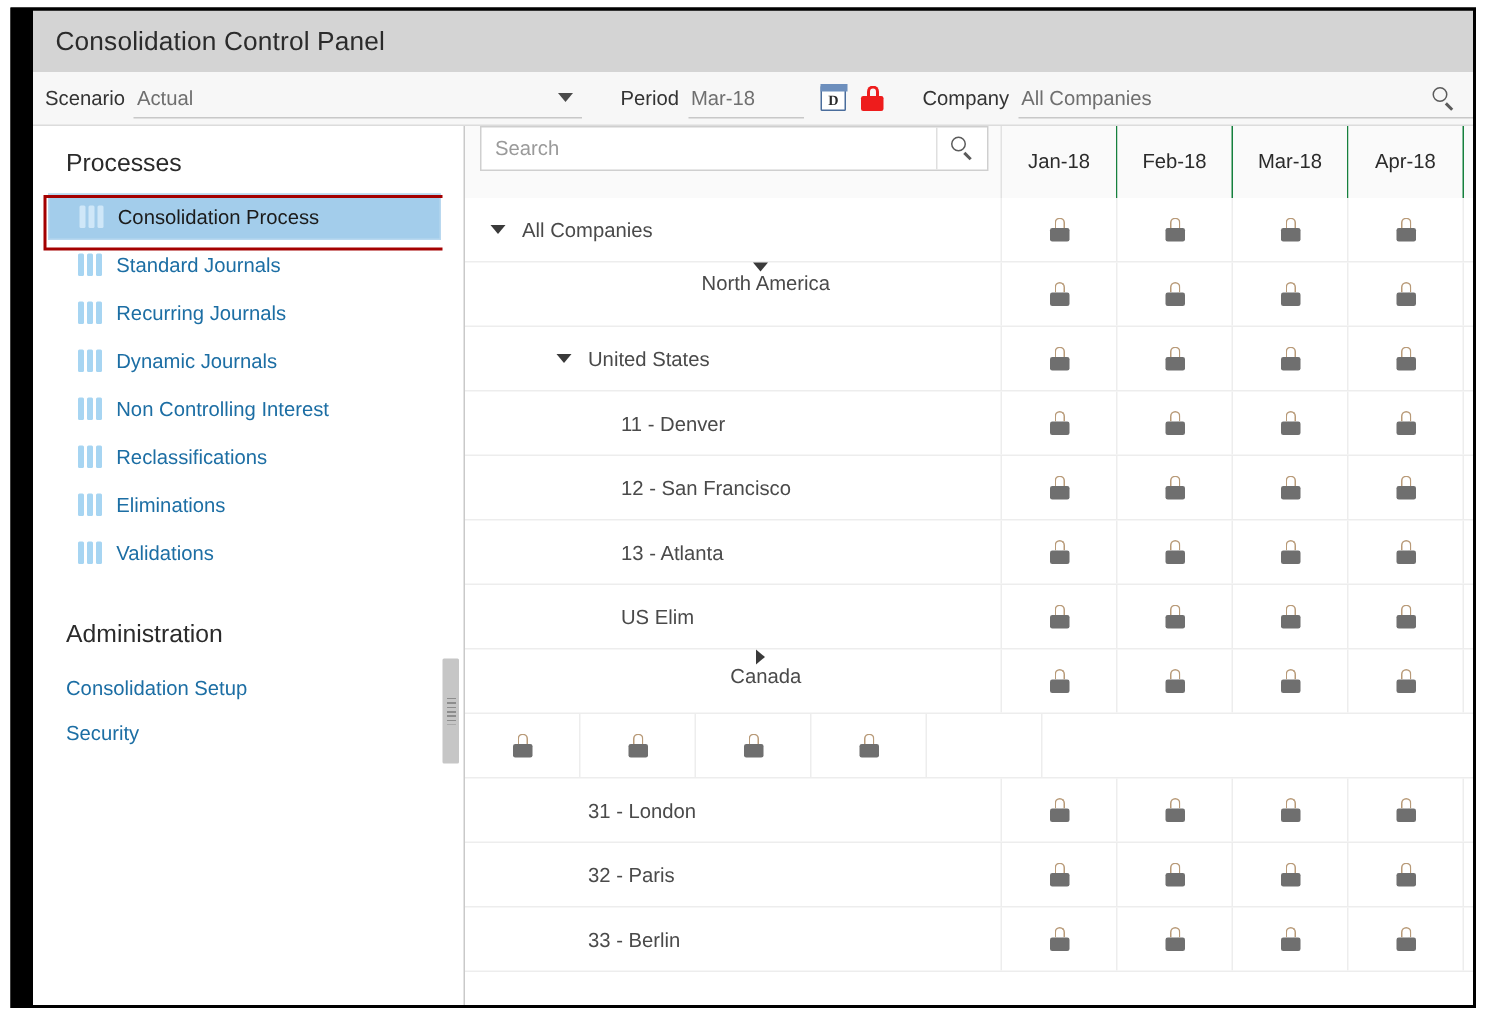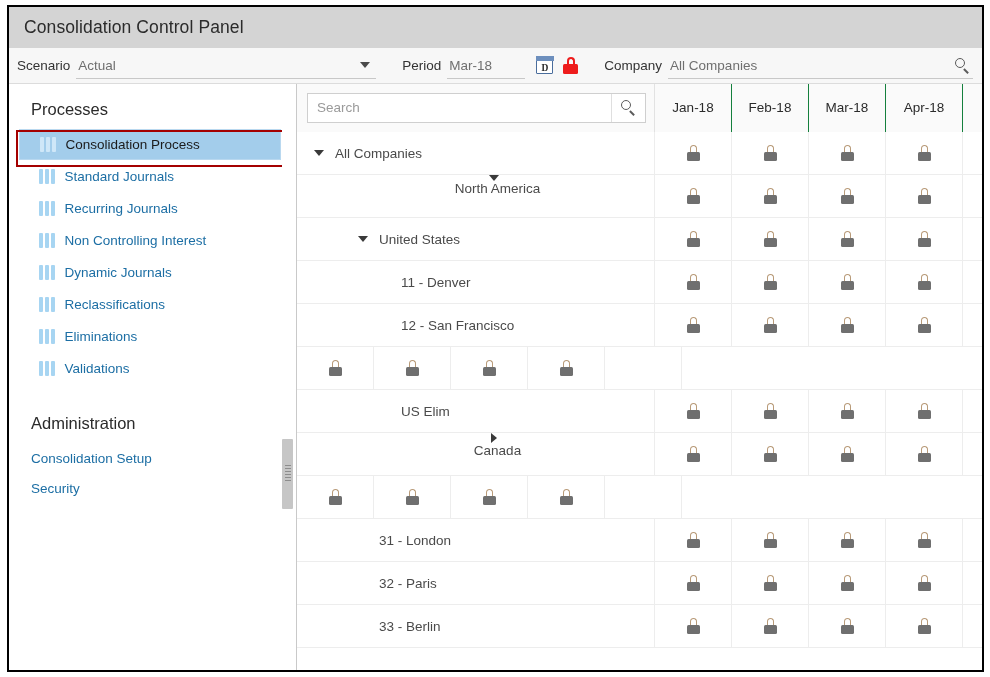--- a/index.html
+++ b/index.html
@@ -16,20 +16,21 @@
     width: 990px; height: 677px;
     background: #ffffff;
     padding: 5px 6px 5px 7px;
   }
   #frame {
     position: relative;
     width: 977px; height: 667px;
     border: 2px solid #000000;
     background: #000000;
     overflow: hidden;
+    padding-left: 13px;
   }
 
   
   #titlebar {
     height: 41px;
     background: #d4d4d4;
     display: flex;
     align-items: center;
     padding-left: 15px;
   }
@@ -256,21 +257,21 @@
     height: 48px;
     align-items: center;
     background: #fafafa;
     border-bottom: 1px solid #d8d8d8;
   }
   #search-cell {
     width: 358px;
     flex: none;
     padding: 0 8px 0 10px;
     display: flex;
-    align-items: center;
+    align-items: flex-start;
     height: 48px;
     border-right: 1px solid #e2e2e2;
     background: #fafafa;
   }
   #search-box {
     display: flex;
     align-items: center;
     width: 340px;
     height: 30px;
     border: 1px solid #cfcfcf;
@@ -439,29 +440,29 @@
               <i></i>
             </span>
           <span class="label">Recurring Journals</span>
         </div>
         <div class="nav-item">
           <span class="bars-icon">
               <i></i>
               <i></i>
               <i></i>
             </span>
-          <span class="label">Non Controlling Interest</span>
+          <span class="label">Dynamic Journals</span>
         </div>
         <div class="nav-item">
           <span class="bars-icon">
               <i></i>
               <i></i>
               <i></i>
             </span>
-          <span class="label">Dynamic Journals</span>
+          <span class="label">Non Controlling Interest</span>
         </div>
         <div class="nav-item">
           <span class="bars-icon">
               <i></i>
               <i></i>
               <i></i>
             </span>
           <span class="label">Reclassifications</span>
         </div>
         <div class="nav-item">
@@ -675,20 +676,24 @@
               </div>
               <div class="cell-lock">
                 <span class="lock-gray">
                   <span class="shackle"></span>
                   <span class="body"></span>
                 </span>
               </div>
               <div class="cell-lock"></div>
             </div>
             <div class="grid-row">
+              <div class="tree-cell lvl3">
+                <span class="twisty"></span>
+                <span class="name">13 - Atlanta</span>
+              </div>
               <div class="cell-lock">
                 <span class="lock-gray">
                   <span class="shackle"></span>
                   <span class="body"></span>
                 </span>
               </div>
               <div class="cell-lock">
                 <span class="lock-gray">
                   <span class="shackle"></span>
                   <span class="body"></span>

